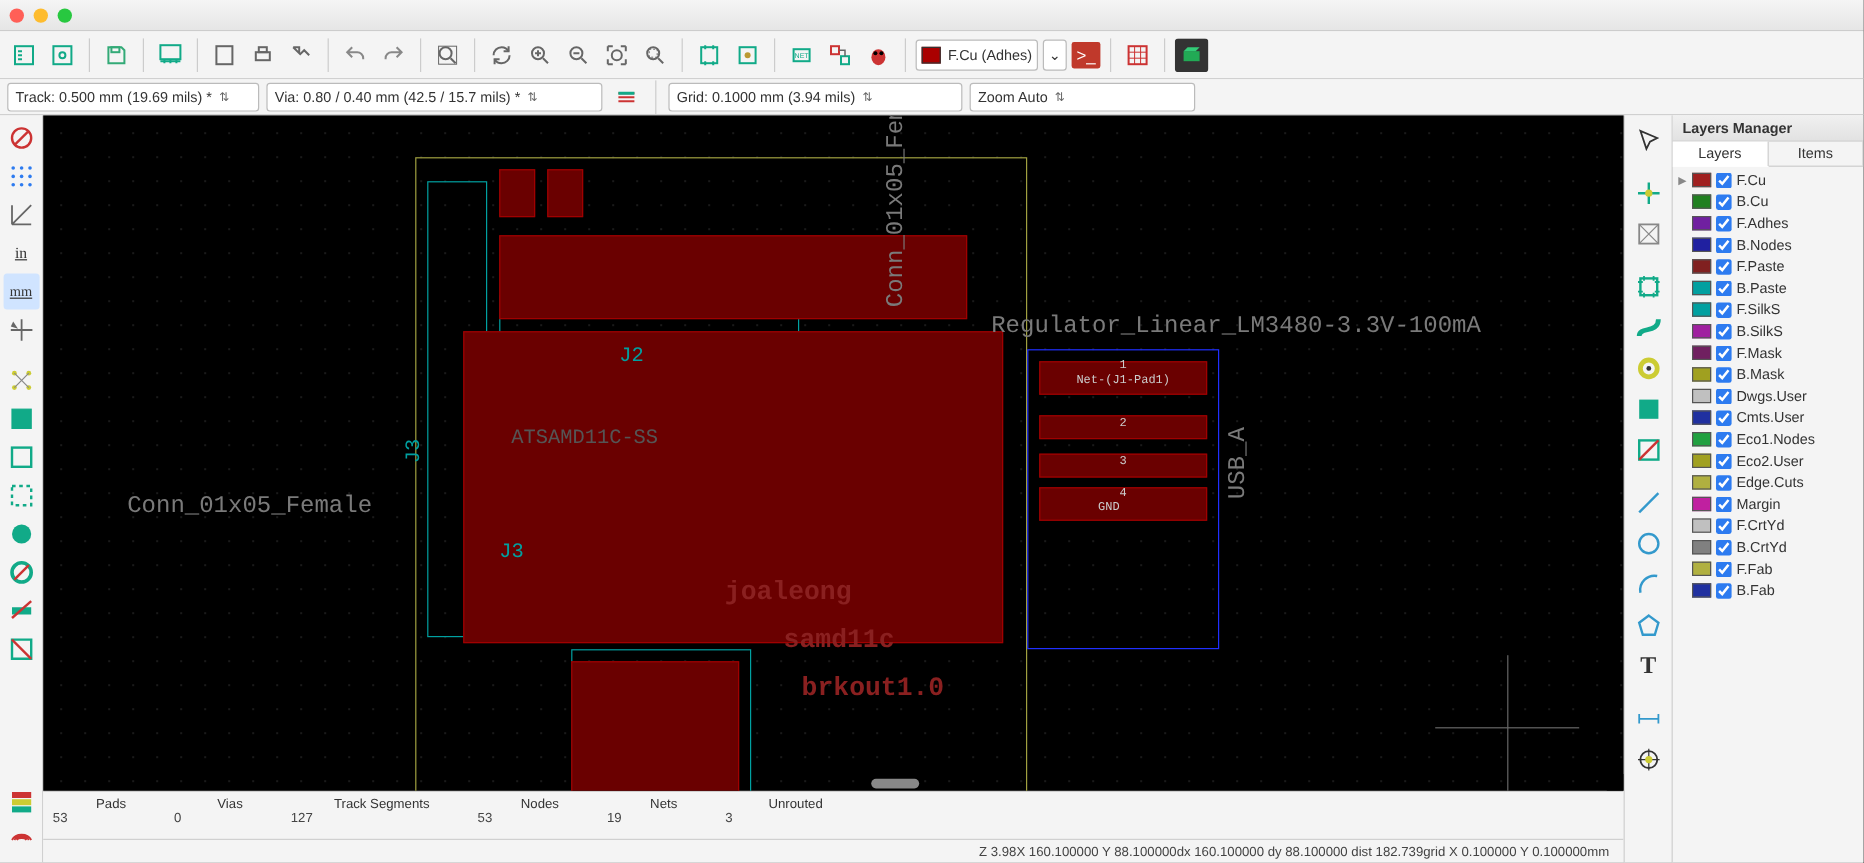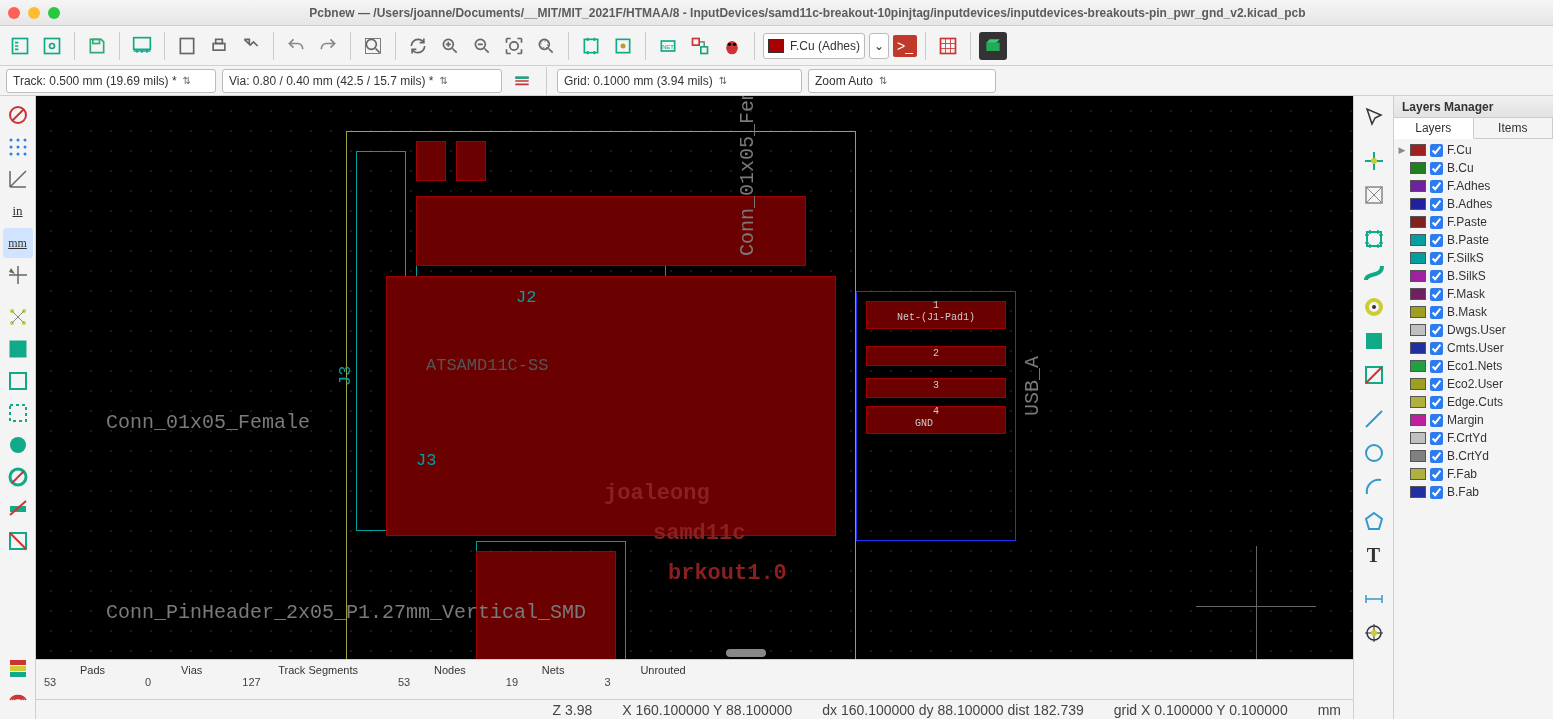--- a/index.html
+++ b/index.html
@@ -128,36 +128,35 @@
   .stats {
     height:40px; background:#f4f4f4; border-top:1px solid #d0d0d0;
     display:flex; align-items:flex-start; padding:4px 8px; gap:40px;
     font-size:11px; color:#444;
   }
   .stats .col { display:flex; flex-direction:column; }
   .stats .col .lab { color:#333;padding-left:36px; }
   .footer {
     height:20px; background:#f4f4f4; border-top:1px solid #d0d0d0;
     display:flex; align-items:center; justify-content:flex-end;
-    padding:0 12px; gap:30px; font-size:14px; color:#444;
+    padding:0 12px; font-size:11px; color:#444;
   }
   .scroll-h { position:absolute; left:0; right:0; bottom:0; height:12px; }
   .scroll-h .thumb { position:absolute; bottom:2px; height:8px; background:#888; border-radius:4px; left:690px; width:40px;}
   .black-sq { position:absolute; bottom:0; right:0; width:14px; height:14px; background:#000;}
 </style>
 </head>
 <body>
 
 <div class="titlebar">
   <div class="traffic">
     <span class="tc-close"></span>
     <span class="tc-min"></span>
     <span class="tc-max"></span>
   </div>
-  <div class="titlebar-title">Pcbnew — /Users/joanne/Documents/__MIT/MIT_2021F/HTMAA/8 - InputDevices/samd11c-breakout-10pinjtag/inputdevices/inputdevices-breakouts-pin_pwr_gnd_v2.kicad_pcb</div>
 </div>
 
 <div class="toolbar">
   <div class="tbtn">
       <svg viewBox="0 0 24 24">
         <rect x="3" y="3" width="18" height="18" fill="none" stroke="#1a8" stroke-width="2"></rect>
         <path d="M6 12h4M6 8h4M6 16h4" stroke="#1a8" stroke-width="2"></path>
       </svg>
     </div>
   <div class="tbtn">
@@ -457,22 +456,22 @@
       <div class="pcb-block" style="left:830px;top:250px;width:140px;height:20px"></div>
       <div class="pad-label" style="left:830px;top:252px;width:140px">2</div>
       <div class="pcb-block" style="left:830px;top:282px;width:140px;height:20px"></div>
       <div class="pad-label" style="left:830px;top:284px;width:140px">3</div>
       <div class="pcb-block" style="left:830px;top:310px;width:140px;height:28px"></div>
       <div class="pad-label" style="left:830px;top:310px;width:140px">4</div>
       <div class="pad-label" style="left:830px;top:322px;width:116px">GND</div>
 
       <div class="canvas-label" style="left:70px;top:315px">Conn_01x05_Female</div>
       <div class="canvas-label vert" style="left:700px;top:160px">Conn_01x05_Female</div>
-      <div class="canvas-label" style="left:70px;top:505px">Conn_PinHeader_2x05_P1.27mm_Vertical_SMD</div>
       <div class="canvas-label vert" style="left:985px;top:320px">USB_A</div>
+      <div class="canvas-label" style="left:790px;top:165px">Regulator_Linear_LM3480-3.3V-100mA</div>
 
       <div class="canvas-label" style="left:480px;top:192px;color:#00a0a0;font-size:17px">J2</div>
       <div class="canvas-label vert" style="left:300px;top:290px;color:#00a0a0;font-size:17px">J3</div>
       <div class="canvas-label" style="left:380px;top:355px;color:#00a0a0;font-size:17px">J3</div>
       <div class="canvas-label" style="left:390px;top:260px;font-size:17px;color:#555">ATSAMD11C-SS</div>
 
       <div class="canvas-redtext" style="left:568px;top:385px">joaleong</div>
       <div class="canvas-redtext" style="left:617px;top:425px">samd11c</div>
       <div class="canvas-redtext" style="left:632px;top:465px">brkout1.0</div>
 
@@ -629,21 +628,21 @@
         <div class="layer-row">
           <span class="tri"></span>
           <span class="sw" style="background:#7020a0"></span>
           <input type="checkbox" checked="" style="">
           <span>F.Adhes</span>
         </div>
         <div class="layer-row">
           <span class="tri"></span>
           <span class="sw" style="background:#2020a0"></span>
           <input type="checkbox" checked="" style="">
-          <span>B.Adhes</span>
+          <span>B.Nodes</span>
         </div>
         <div class="layer-row">
           <span class="tri"></span>
           <span class="sw" style="background:#802020"></span>
           <input type="checkbox" checked="" style="">
           <span>F.Paste</span>
         </div>
         <div class="layer-row">
           <span class="tri"></span>
           <span class="sw" style="background:#00a0a0"></span>
@@ -683,21 +682,21 @@
         <div class="layer-row">
           <span class="tri"></span>
           <span class="sw" style="background:#2030a0"></span>
           <input type="checkbox" checked="" style="">
           <span>Cmts.User</span>
         </div>
         <div class="layer-row">
           <span class="tri"></span>
           <span class="sw" style="background:#20a040"></span>
           <input type="checkbox" checked="" style="">
-          <span>Eco1.Nets</span>
+          <span>Eco1.Nodes</span>
         </div>
         <div class="layer-row">
           <span class="tri"></span>
           <span class="sw" style="background:#a0a020"></span>
           <input type="checkbox" checked="" style="">
           <span>Eco2.User</span>
         </div>
         <div class="layer-row">
           <span class="tri"></span>
           <span class="sw" style="background:#b0b040"></span>

